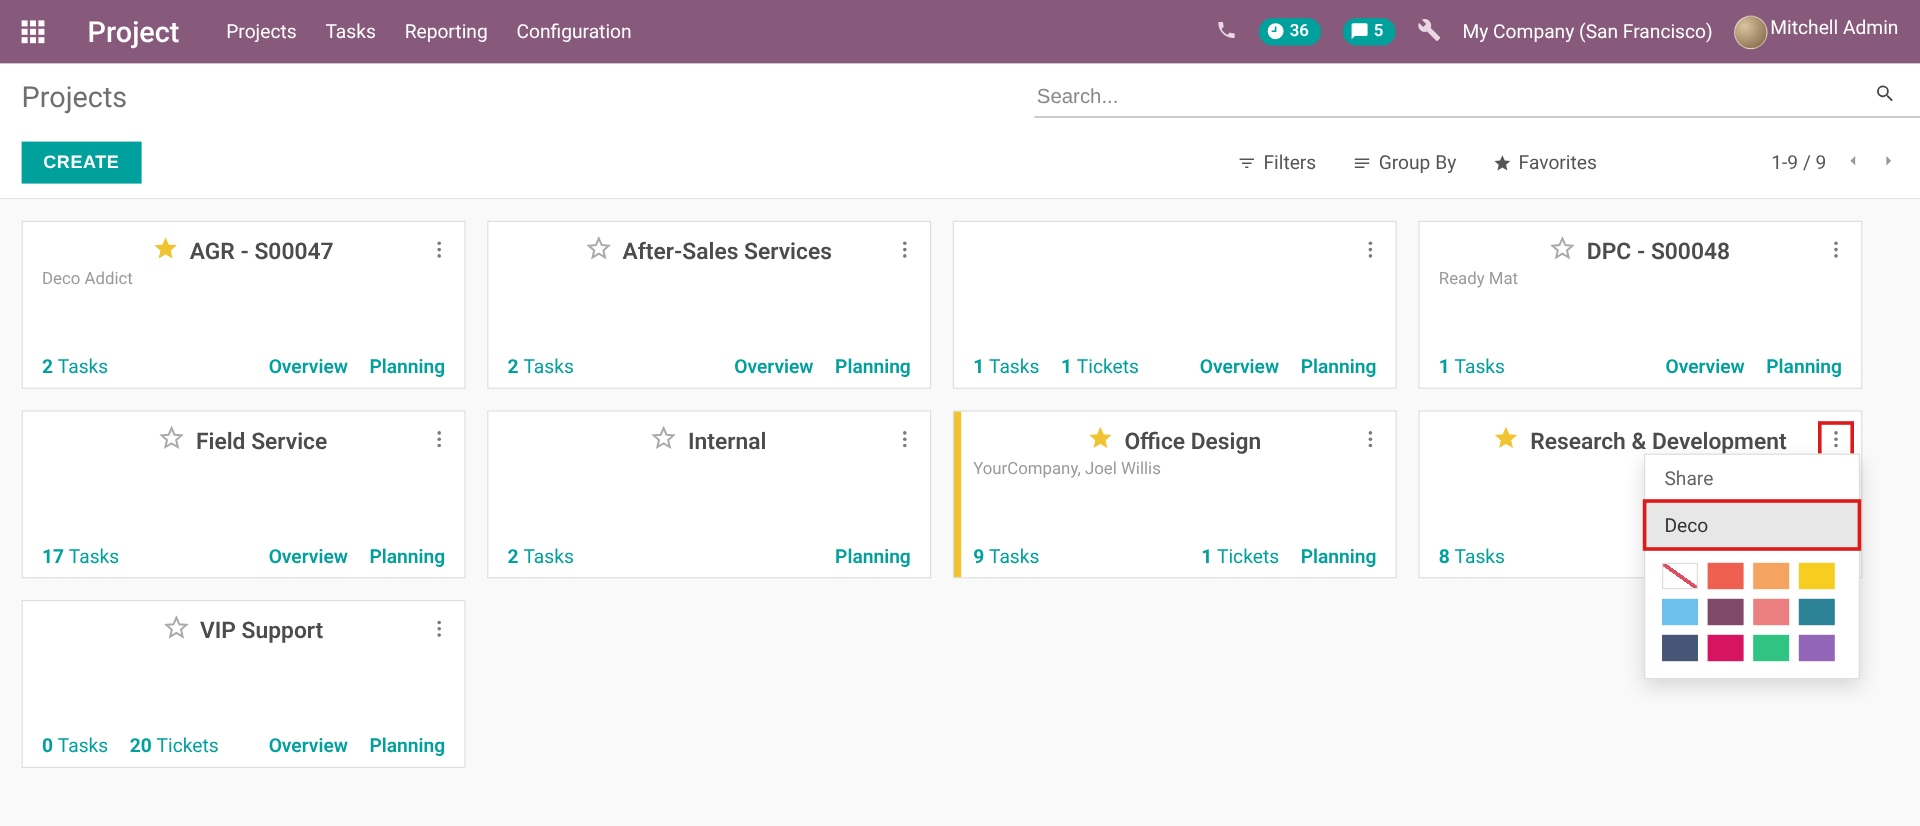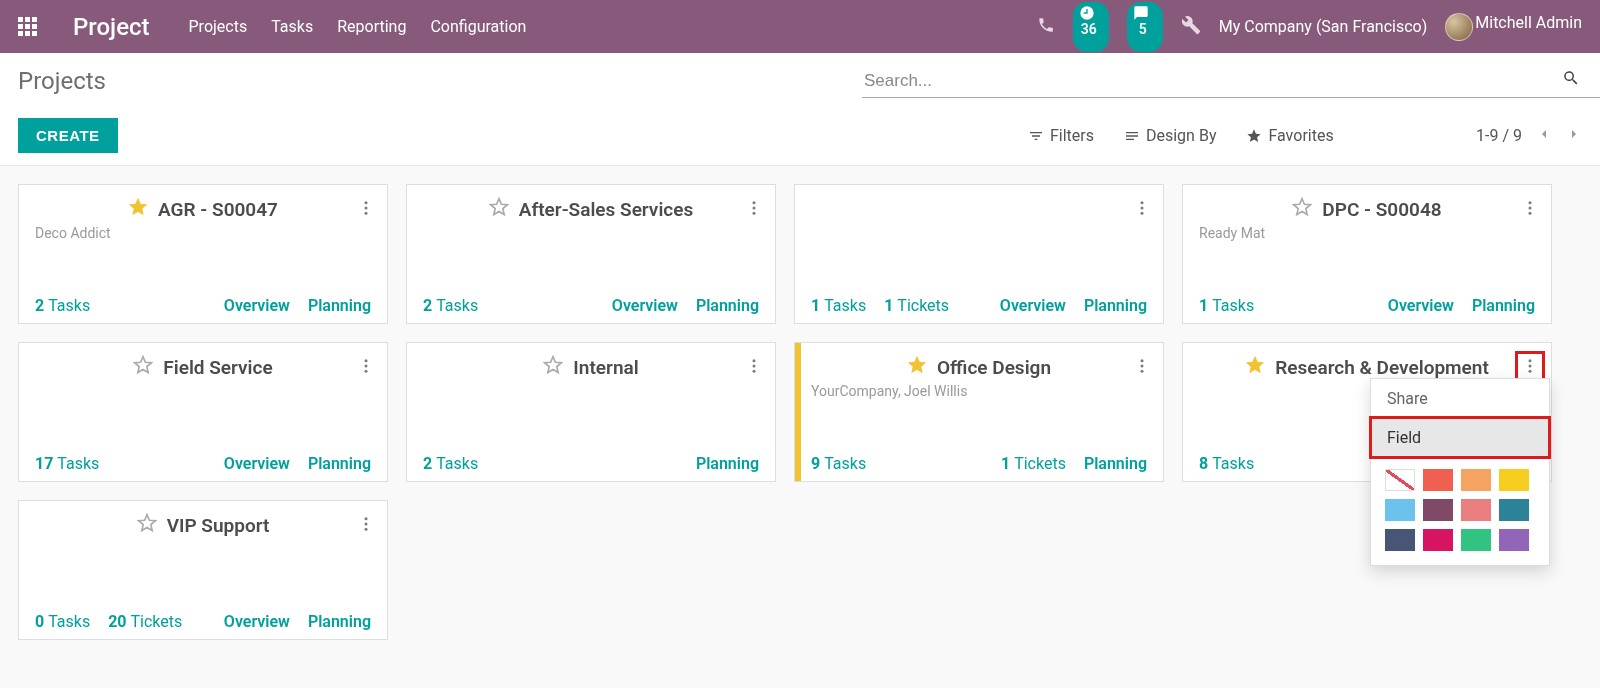--- a/index.html
+++ b/index.html
@@ -6,21 +6,21 @@
   html, body { width: 1600px; height: 688px; font-family: -apple-system, BlinkMacSystemFont, "Segoe UI", Roboto, sans-serif; background: #f9f9f9; overflow: hidden; }
   
   .topnav { background: #875a7b; height: 53px; display: flex; align-items: center; color: #fff; padding: 0 18px; }
   .apps-icon { display: grid; grid-template-columns: repeat(3, 5px); grid-template-rows: repeat(3, 5px); gap: 2px; margin-right: 36px; cursor: pointer; }
   .apps-icon span { background: #fff; width: 5px; height: 5px; }
   .brand { font-size: 24px; font-weight: 500; margin-right: 39px; }
   .nav-items { display: flex; gap: 24px; }
   .nav-items a { color: #fff; text-decoration: none; font-size: 16px; cursor: pointer; }
   .nav-right { margin-left: auto; display: flex; align-items: center; gap: 18px; }
   .phone-icon svg { width: 18px; height: 18px; fill: #e9d7e3; }
-  .badge-pill { display: inline-flex; align-items: center; background: #00a09d; color: #fff; border-radius: 14px; padding: 3px 10px 15px 6px; font-size: 14px; font-weight: 600; cursor: pointer; flex-direction: column; }
+  .badge-pill { display: inline-flex; align-items: center; background: #00a09d; color: #fff; border-radius: 14px; padding: 3px 10px 4px 6px; font-size: 14px; font-weight: 600; cursor: pointer; }
   .badge-pill svg { width: 16px; height: 16px; fill: #fff; margin-right: 4px; }
   .wrench { color: #e9d7e3; cursor: pointer; }
   .wrench svg { width: 20px; height: 20px; fill: #e9d7e3; }
   .company { font-size: 16px; }
   .user { font-size: 16px; display: flex; gap: 2px; }
   .avatar { width: 28px; height: 28px; border-radius: 50%; background: radial-gradient(circle at 30% 30%, #d9c4a0, #7b5e3b); display: inline-block; border: 1px solid rgba(255,255,255,.5); }
   
   .control-panel { background: #fff; border-bottom: 1px solid #e5e5e5; padding: 14px 18px 12px; }
   .cp-row1 { display: flex; justify-content: space-between; align-items: flex-start; }
   .page-title { font-size: 24px; color: #6f6f6f; }
@@ -138,21 +138,21 @@
       <span class="tool">
         <svg viewBox="0 0 24 24">
             <path d="M10 18h4v-2h-4v2zM3 6v2h18V6H3zm3 7h12v-2H6v2z"></path>
           </svg>
         <span>Filters</span>
       </span>
       <span class="tool">
         <svg viewBox="0 0 24 24">
             <path d="M3 18h12v-2H3v2zM3 6v2h18V6H3zm0 7h18v-2H3v2z"></path>
           </svg>
-        <span>Design By</span>
+        <span>Group By</span>
       </span>
       <span class="tool">
         <svg viewBox="0 0 24 24">
             <path d="M12 17.3l6.2 3.7-1.6-7 5.4-4.7-7.1-.6L12 2 9.1 8.7 2 9.3l5.4 4.7-1.6 7z"></path>
           </svg>
         <span>Favorites</span>
       </span>
     </div>
     <div class="pager">
       <span>1-9 / 9</span>
@@ -331,21 +331,21 @@
         <a class="link"><span class="num">20</span> <span class="lbl">Tickets</span></a>
         <span class="fill"></span>
         <a class="link">Overview</a>
         <a class="link">Planning</a>
       </div>
     </div>
   </div>
 
 <div class="dropdown" id="dropdown" style="left:1370px; top:378px;">
   <div class="dropdown-item">Share</div>
-  <div class="dropdown-item hover hl">Field</div>
+  <div class="dropdown-item hover hl">Deco</div>
   <div class="color-grid" id="color-grid">
       <div class="color-swatch none"></div>
       <div class="color-swatch" style="background: rgb(240, 96, 80);"></div>
       <div class="color-swatch" style="background: rgb(244, 164, 96);"></div>
       <div class="color-swatch" style="background: rgb(247, 205, 31);"></div>
       <div class="color-swatch" style="background: rgb(108, 193, 237);"></div>
       <div class="color-swatch" style="background: rgb(129, 73, 104);"></div>
       <div class="color-swatch" style="background: rgb(235, 126, 127);"></div>
       <div class="color-swatch" style="background: rgb(44, 131, 151);"></div>
       <div class="color-swatch" style="background: rgb(71, 85, 119);"></div>

